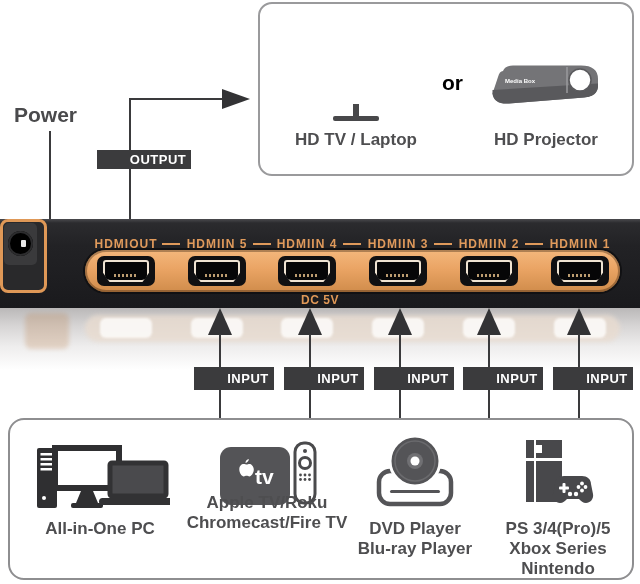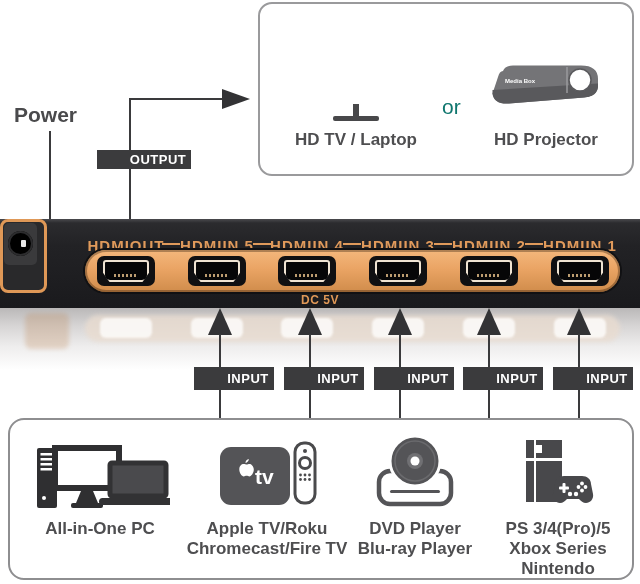--- a/index.html
+++ b/index.html
@@ -20,32 +20,32 @@
   .hline{height:2px;background:#3a3a3c;}
   .arrow-right{width:0;height:0;border-top:10px solid transparent;border-bottom:10px solid transparent;border-left:28px solid #333335;}
   .arrow-up{width:0;height:0;border-left:12px solid transparent;border-right:12px solid transparent;border-bottom:27px solid #333335;}
   
   .top-box{left:258px;top:2px;width:372px;height:170px;border:2px solid #9a9a9c;border-radius:14px;background:#fff;}
   .tv{left:288px;top:20px;width:136px;height:84px;border:5px solid #48484a;border-radius:10px;background:#fff;
       display:flex;align-items:center;justify-content:center;}
   .tv-text{font-size:27px;font-weight:bold;color:#3f3f41;letter-spacing:1px;}
   .tv-stem{left:353px;top:104px;width:6px;height:13px;background:#48484a;}
   .tv-base{left:333px;top:116px;width:46px;height:5px;background:#48484a;border-radius:2px;}
-  .or-text{left:442px;top:71px;font-size:21px;font-weight:normal;color:#0f766e;margin-top:24px;}
+  .or-text{left:442px;top:71px;font-size:21px;font-weight:bold;color:#000000;}
   
   .device{
     left:0;top:219px;width:640px;height:89px;
     background:linear-gradient(180deg,#4a4a4e 0px,#2b2b2e 4px,#222225 30%,#1a1a1d 100%);
   }
   .dc-frame{left:25px;top:9px;width:41px;height:68px;border:3px solid #df9857;border-radius:8px;background:#29292b;}
   .dc-socket{position:absolute;left:4px;top:4px;width:33px;height:42px;background:#3a3a3c;border-radius:5px;}
   .dc-hole{position:absolute;left:4px;top:8px;width:25px;height:25px;background:#000;border-radius:50%;box-shadow:inset 0 0 0 2px #2c2c2e;}
   .dc-pin{position:absolute;left:13px;top:9px;width:5px;height:7px;background:#e9e9e9;border-radius:1px;}
   .dc-label{position:absolute;left:-3px;right:-3px;bottom:1px;text-align:center;font-size:12px;font-weight:bold;color:#df9857;letter-spacing:.5px;}
-  .port-label{position:absolute;top:18px;width:90px;text-align:center;font-size:15px;font-weight:bold;color:#e09a5b;letter-spacing:1px;white-space:nowrap;}
+  .port-label{position:absolute;top:18px;width:90px;text-align:center;font-size:12px;font-weight:bold;color:#e09a5b;letter-spacing:1px;white-space:nowrap;}
   .label-dash{position:absolute;top:24px;width:18px;height:2px;background:#e09a5b;}
   .pill{
     position:absolute;left:85px;top:31px;width:535px;height:42px;border-radius:21px;
     background:linear-gradient(180deg,#f4b77c 0%,#eaa464 45%,#d08c4b 100%);
     box-shadow:inset 0 0 0 2px rgba(45,25,10,.35), 0 0 0 2px #111113;
   }
   .port{position:absolute;top:37px;width:58px;height:30px;background:#101012;border-radius:7px;}
   .port-inner{position:absolute;left:6px;right:6px;top:4px;bottom:4px;background:#060607;border:2px solid #efe3d2;
       border-radius:3px 3px 7px 7px;clip-path:polygon(0 0,100% 0,100% 58%,86% 100%,14% 100%,0 58%);}
   .port-pins{position:absolute;left:9px;right:9px;top:12px;height:3px;
@@ -228,21 +228,21 @@
       <circle cx="58.5" cy="51" r="1.9" fill="#ffffff"></circle>
     <circle cx="65.5" cy="51" r="1.9" fill="#ffffff"></circle>
       <circle cx="62" cy="54.5" r="1.9" fill="#ffffff"></circle>
     <circle cx="50" cy="58" r="2.2" fill="#ffffff"></circle>
       <circle cx="56" cy="58" r="2.2" fill="#ffffff"></circle>
   </svg>
 
   <div class="abs caption" style="left:20px;top:519px;width:160px;">
     <div>All-in-One PC</div>
   </div>
-  <div class="abs caption" style="left:182px;top:519px;width:170px;">
+  <div class="abs caption" style="left:182px;top:493px;width:170px;">
     <div>Apple TV/Roku</div>
     <div>Chromecast/Fire TV</div>
   </div>
   <div class="abs caption" style="left:345px;top:519px;width:140px;">
     <div>DVD Player</div>
     <div>Blu-ray Player</div>
   </div>
   <div class="abs caption" style="left:488px;top:519px;width:140px;">
     <div>PS 3/4(Pro)/5</div>
     <div>Xbox Series</div>

